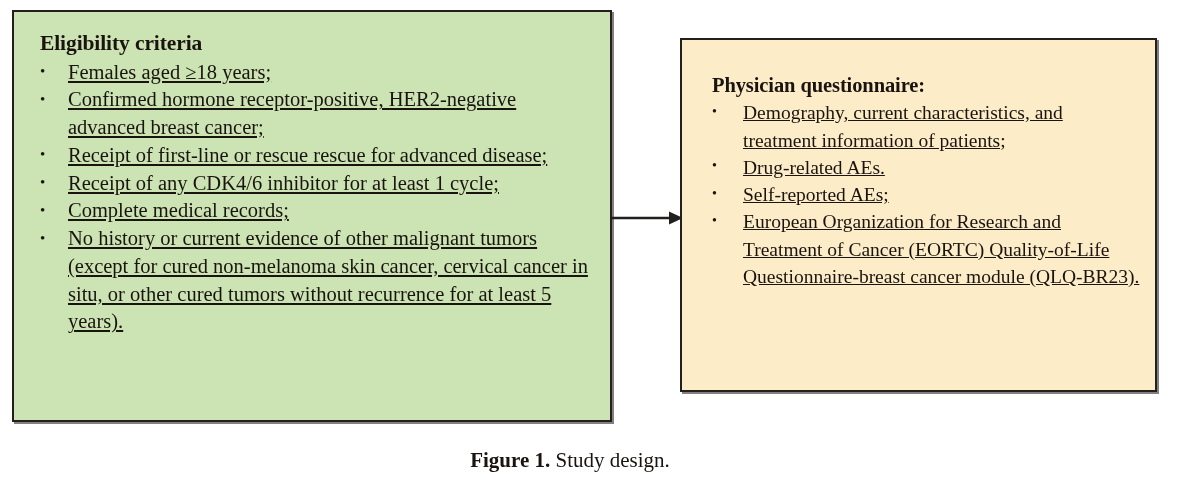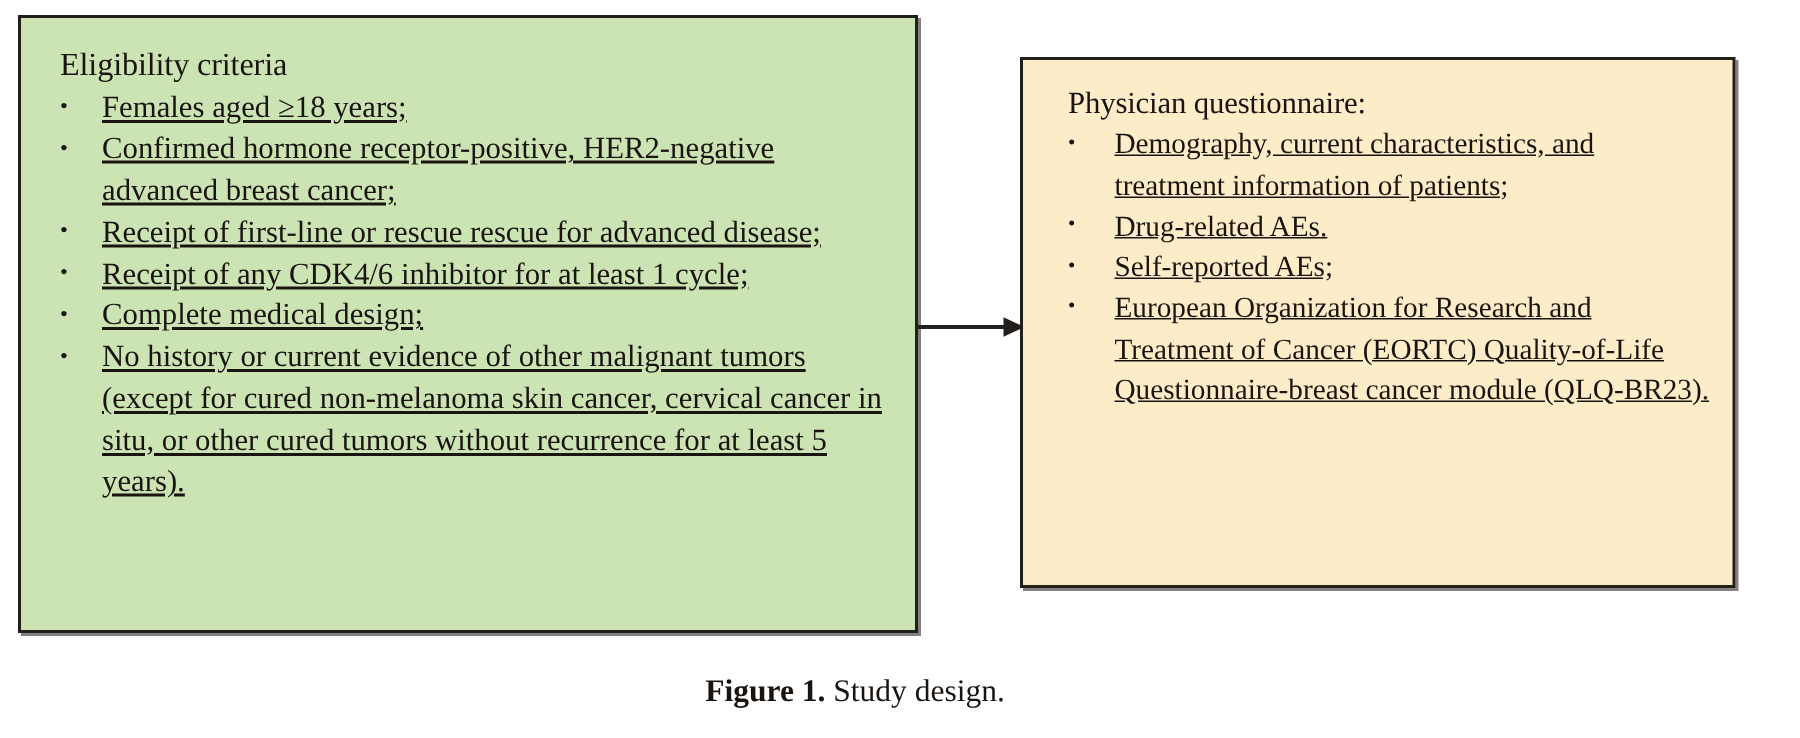--- a/index.html
+++ b/index.html
@@ -38,29 +38,30 @@
     left: 680px;
     top: 38px;
     width: 477px;
     height: 354px;
     background: #fcecc8;
     padding: 16px 14px 10px 30px;
   }
 
   
   .box-heading {
-    font-weight: normal;
+    font-weight: bold;
     font-size: 21.5px;
     line-height: 1.28;
     letter-spacing: -0.1px;
     margin: 0 0 1px 0;
     white-space: nowrap;
   }
   #questionnaire-box .box-heading {
     font-size: 20.5px;
+    margin-top: 16px;
   }
   .heading-spaced {
     margin-top: 13px;
   }
 
   .bullet-list {
     list-style: none;
     margin: 0;
     padding: 0;
   }
@@ -135,21 +136,21 @@
       <li class="bullet-item">
         <span class="bullet-glyph">•</span>
         <span class="bullet-text">Receipt of first-line or rescue rescue for advanced disease;</span>
       </li>
       <li class="bullet-item">
         <span class="bullet-glyph">•</span>
         <span class="bullet-text">Receipt of any CDK4/6 inhibitor for at least 1 cycle;</span>
       </li>
       <li class="bullet-item">
         <span class="bullet-glyph">•</span>
-        <span class="bullet-text">Complete medical design;</span>
+        <span class="bullet-text">Complete medical records;</span>
       </li>
       <li class="bullet-item">
         <span class="bullet-glyph">•</span>
         <span class="bullet-text">No history or current evidence of other malignant tumors (except for cured non-melanoma skin cancer, cervical cancer in situ, or other cured tumors without recurrence for at least 5 years).</span>
       </li>
     </ul>
   </div>
 
   <svg id="flow-arrow" viewBox="0 0 74 24">
     <line x1="1" y1="12" x2="62" y2="12" stroke="#231f1c" stroke-width="2.6"></line>

